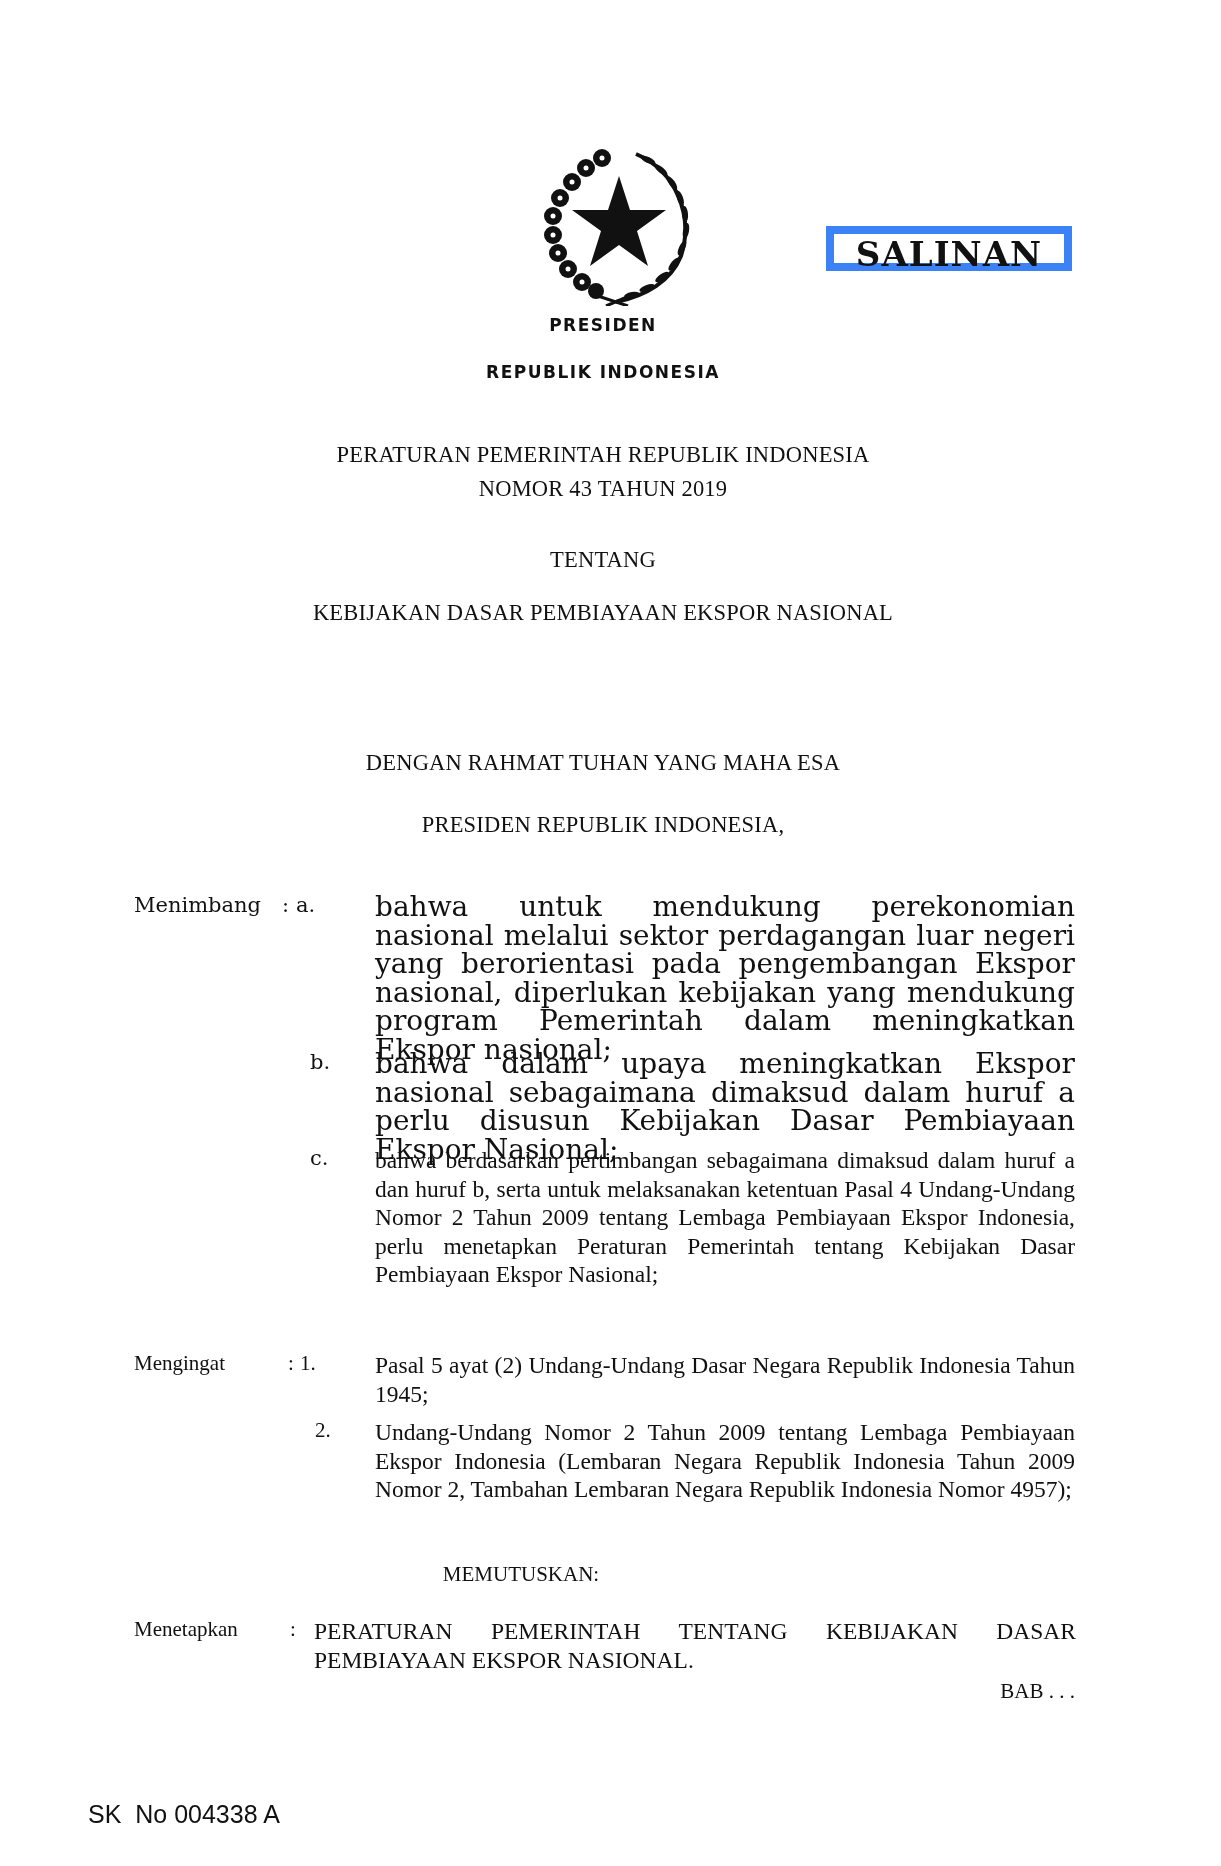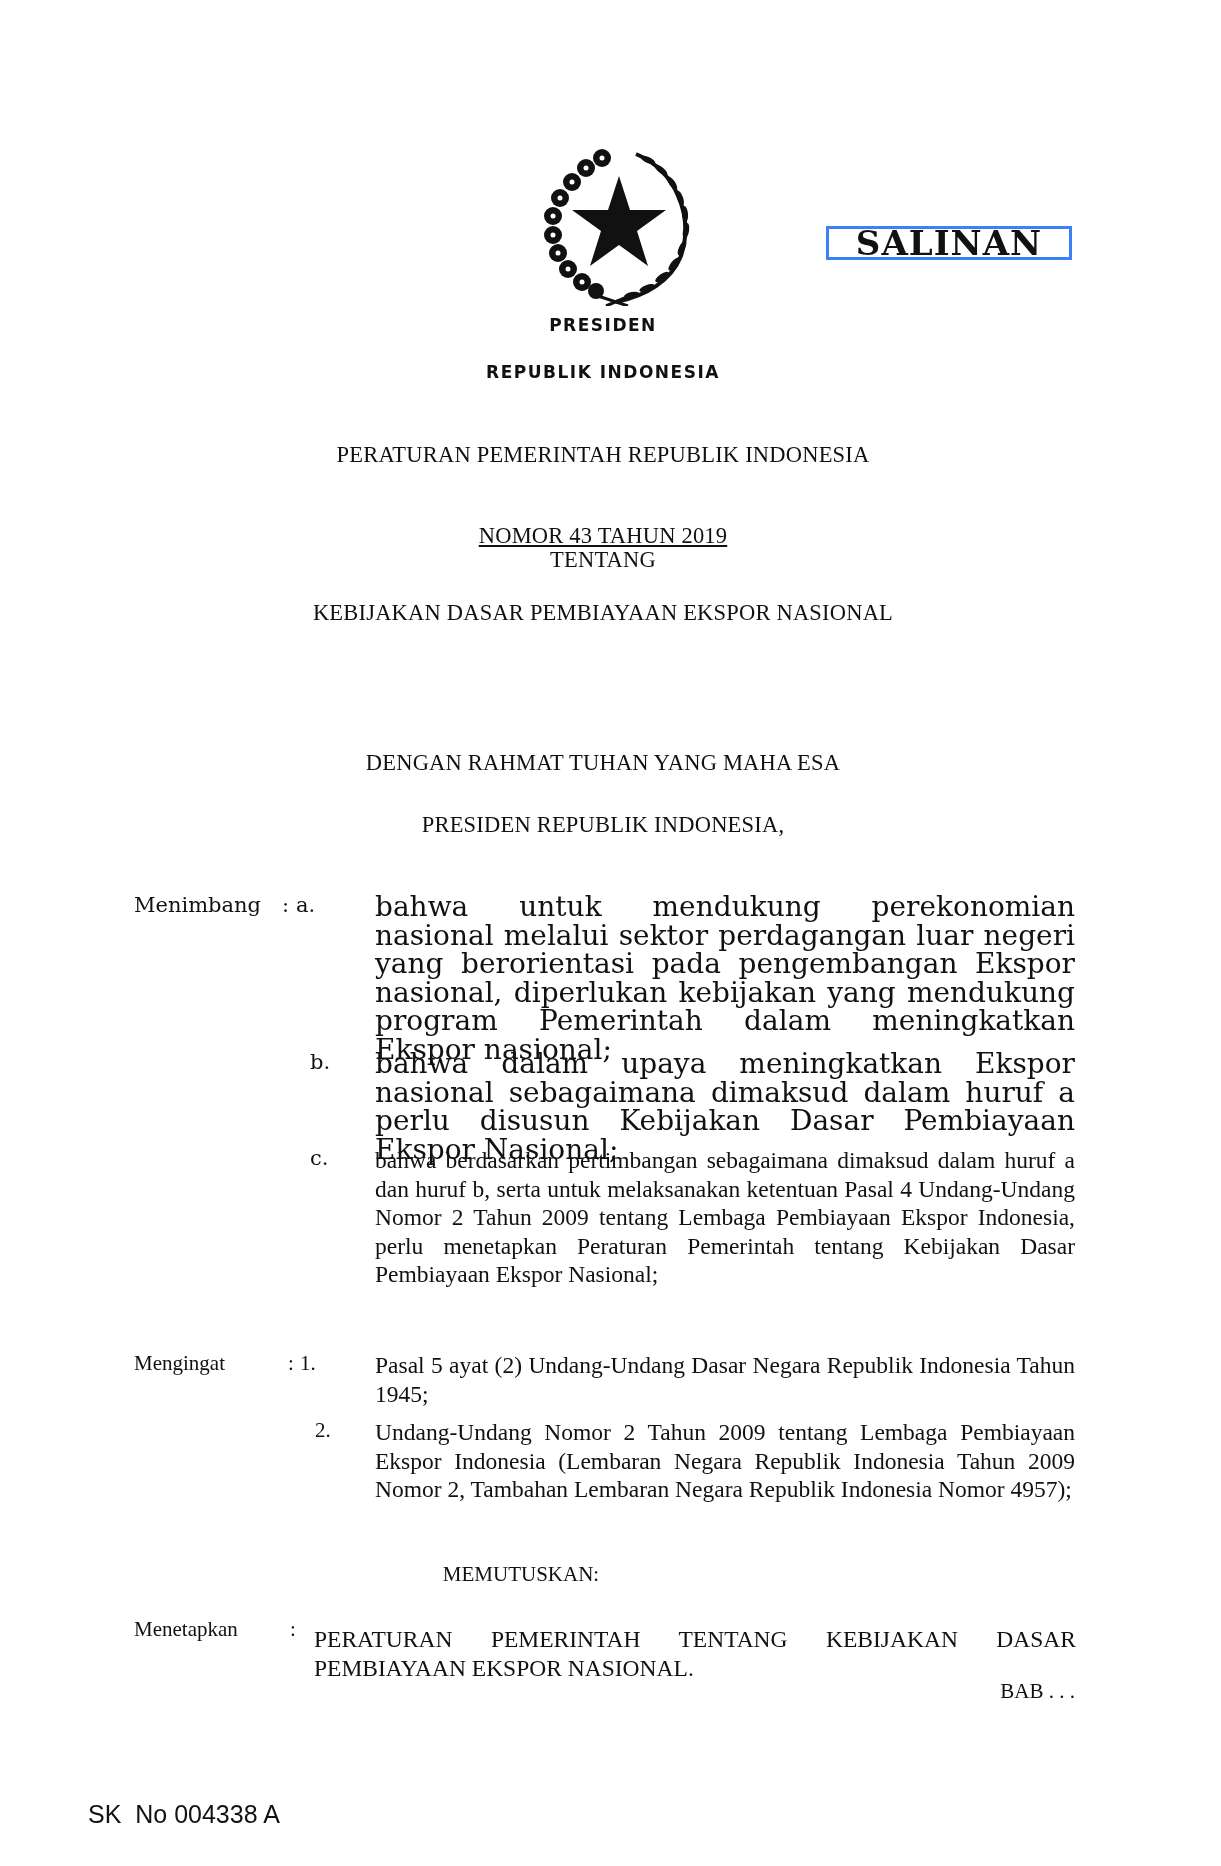--- a/index.html
+++ b/index.html
@@ -1,22 +1,22 @@
 <!DOCTYPE html>
 <html><head>
 <meta charset="utf-8">
 <style>
   html, body { margin:0; padding:0; background:#ffffff; }
   body { width:1221px; height:1866px; position:relative; overflow:hidden;
          font-family:"DejaVu Serif", "Liberation Serif", serif; color:#111; }
   .abs { position:absolute; }
   .center { left:0; width:1042px; text-align:center; }
   .emblem { left:536px; top:146px; width:166px; height:160px; }
-  .salinan { left:826px; top:226px; width:246px; height:34px; border:3px solid #3b82f6;
-             box-sizing:border-box; display:flex; align-items:center; justify-content:center;
+  .salinan { left:826px; top:226px; width:246px; height:45px; border:8px solid #3b82f6;
+             box-sizing:border-box; display:flex; align-items:flex-start; justify-content:center;
              font-family:"DejaVu Serif", serif; font-weight:bold; font-size:34px; letter-spacing:1px; }
   .presiden-lbl { font-family:"DejaVu Sans", sans-serif; font-weight:bold; font-size:17px;
                   letter-spacing:1.5px; width:1206px; }
   .title { font-family:"Liberation Serif", serif; font-size:22.5px; letter-spacing:0.2px; width:1206px; }
   .label { font-family:"DejaVu Serif", serif; font-size:21px; }
   .body-col { left:375px; width:700px; font-family:"DejaVu Serif", serif; font-size:28px;
               line-height:28.6px; text-align:justify; text-align-last:left; }
   .body-col.sans-narrow { font-family:"Liberation Serif", serif; font-size:23.5px; }
   .marker { font-family:"DejaVu Serif", serif; font-size:21px; }
   .narrow { font-family:"Liberation Serif", serif; font-size:21px; }
@@ -74,21 +74,21 @@
 </div>
 
 <div class="abs salinan">
   <span>SALINAN</span>
 </div>
 
 <div class="abs center presiden-lbl" style="top:315px;">PRESIDEN</div>
 <div class="abs center presiden-lbl" style="top:362px;">REPUBLIK INDONESIA</div>
 
 <div class="abs center title" style="top:442px;">PERATURAN PEMERINTAH REPUBLIK INDONESIA</div>
-<div class="abs center title" style="top:523px;text-decoration:underline;">NOMOR 43 TAHUN 2019</div>
+<div class="abs center title" style="top:476px;">NOMOR 43 TAHUN 2019</div>
 <div class="abs center title" style="top:547px;">TENTANG</div>
 <div class="abs center title" style="top:600px;">KEBIJAKAN DASAR PEMBIAYAAN EKSPOR NASIONAL</div>
 
 <div class="abs center title" style="top:750px;text-align:center;">DENGAN RAHMAT TUHAN YANG MAHA ESA</div>
 <div class="abs center title" style="top:812px;">PRESIDEN REPUBLIK INDONESIA,</div>
 
 <div class="abs label" style="left:134px; top:893px;">Menimbang</div>
 <div class="abs label" style="left:282px; top:893px;">:</div>
 <div class="abs marker" style="left:296px; top:893px;">a.</div>
 <div class="abs body-col" style="top:893px;">bahwa untuk mendukung perekonomian nasional melalui sektor perdagangan luar negeri yang berorientasi pada pengembangan Ekspor nasional, diperlukan kebijakan yang mendukung program Pemerintah dalam meningkatkan Ekspor nasional;</div>
@@ -104,16 +104,16 @@
 <div class="abs narrow" style="left:300px; top:1351px;">1.</div>
 <div class="abs body-col sans-narrow" style="top:1351px;">Pasal 5 ayat (2) Undang-Undang Dasar Negara Republik Indonesia Tahun 1945;</div>
 
 <div class="abs narrow" style="left:315px; top:1418px;">2.</div>
 <div class="abs body-col sans-narrow" style="top:1418px;">Undang-Undang Nomor 2 Tahun 2009 tentang Lembaga Pembiayaan Ekspor Indonesia (Lembaran Negara Republik Indonesia Tahun 2009 Nomor 2, Tambahan Lembaran Negara Republik Indonesia Nomor 4957);</div>
 
 <div class="abs center narrow" style="top:1562px;">MEMUTUSKAN:</div>
 
 <div class="abs narrow" style="left:134px; top:1617px;">Menetapkan</div>
 <div class="abs narrow" style="left:290px; top:1617px;">:</div>
-<div class="abs body-col sans-narrow" style="left:314px; width:762px; top:1617px;margin-top:8px;">PERATURAN PEMERINTAH TENTANG KEBIJAKAN DASAR PEMBIAYAAN EKSPOR NASIONAL.</div>
+<div class="abs body-col sans-narrow" style="left:314px; width:762px; top:1617px;">PERATURAN PEMERINTAH TENTANG KEBIJAKAN DASAR PEMBIAYAAN EKSPOR NASIONAL.</div>
 
 <div class="abs narrow" style="left:980px; width:95px; text-align:right; top:1679px;">BAB . . .</div>
 <div class="abs sk" style="white-space:pre;">SK  No 004338 A</div>
 
 </body></html>

